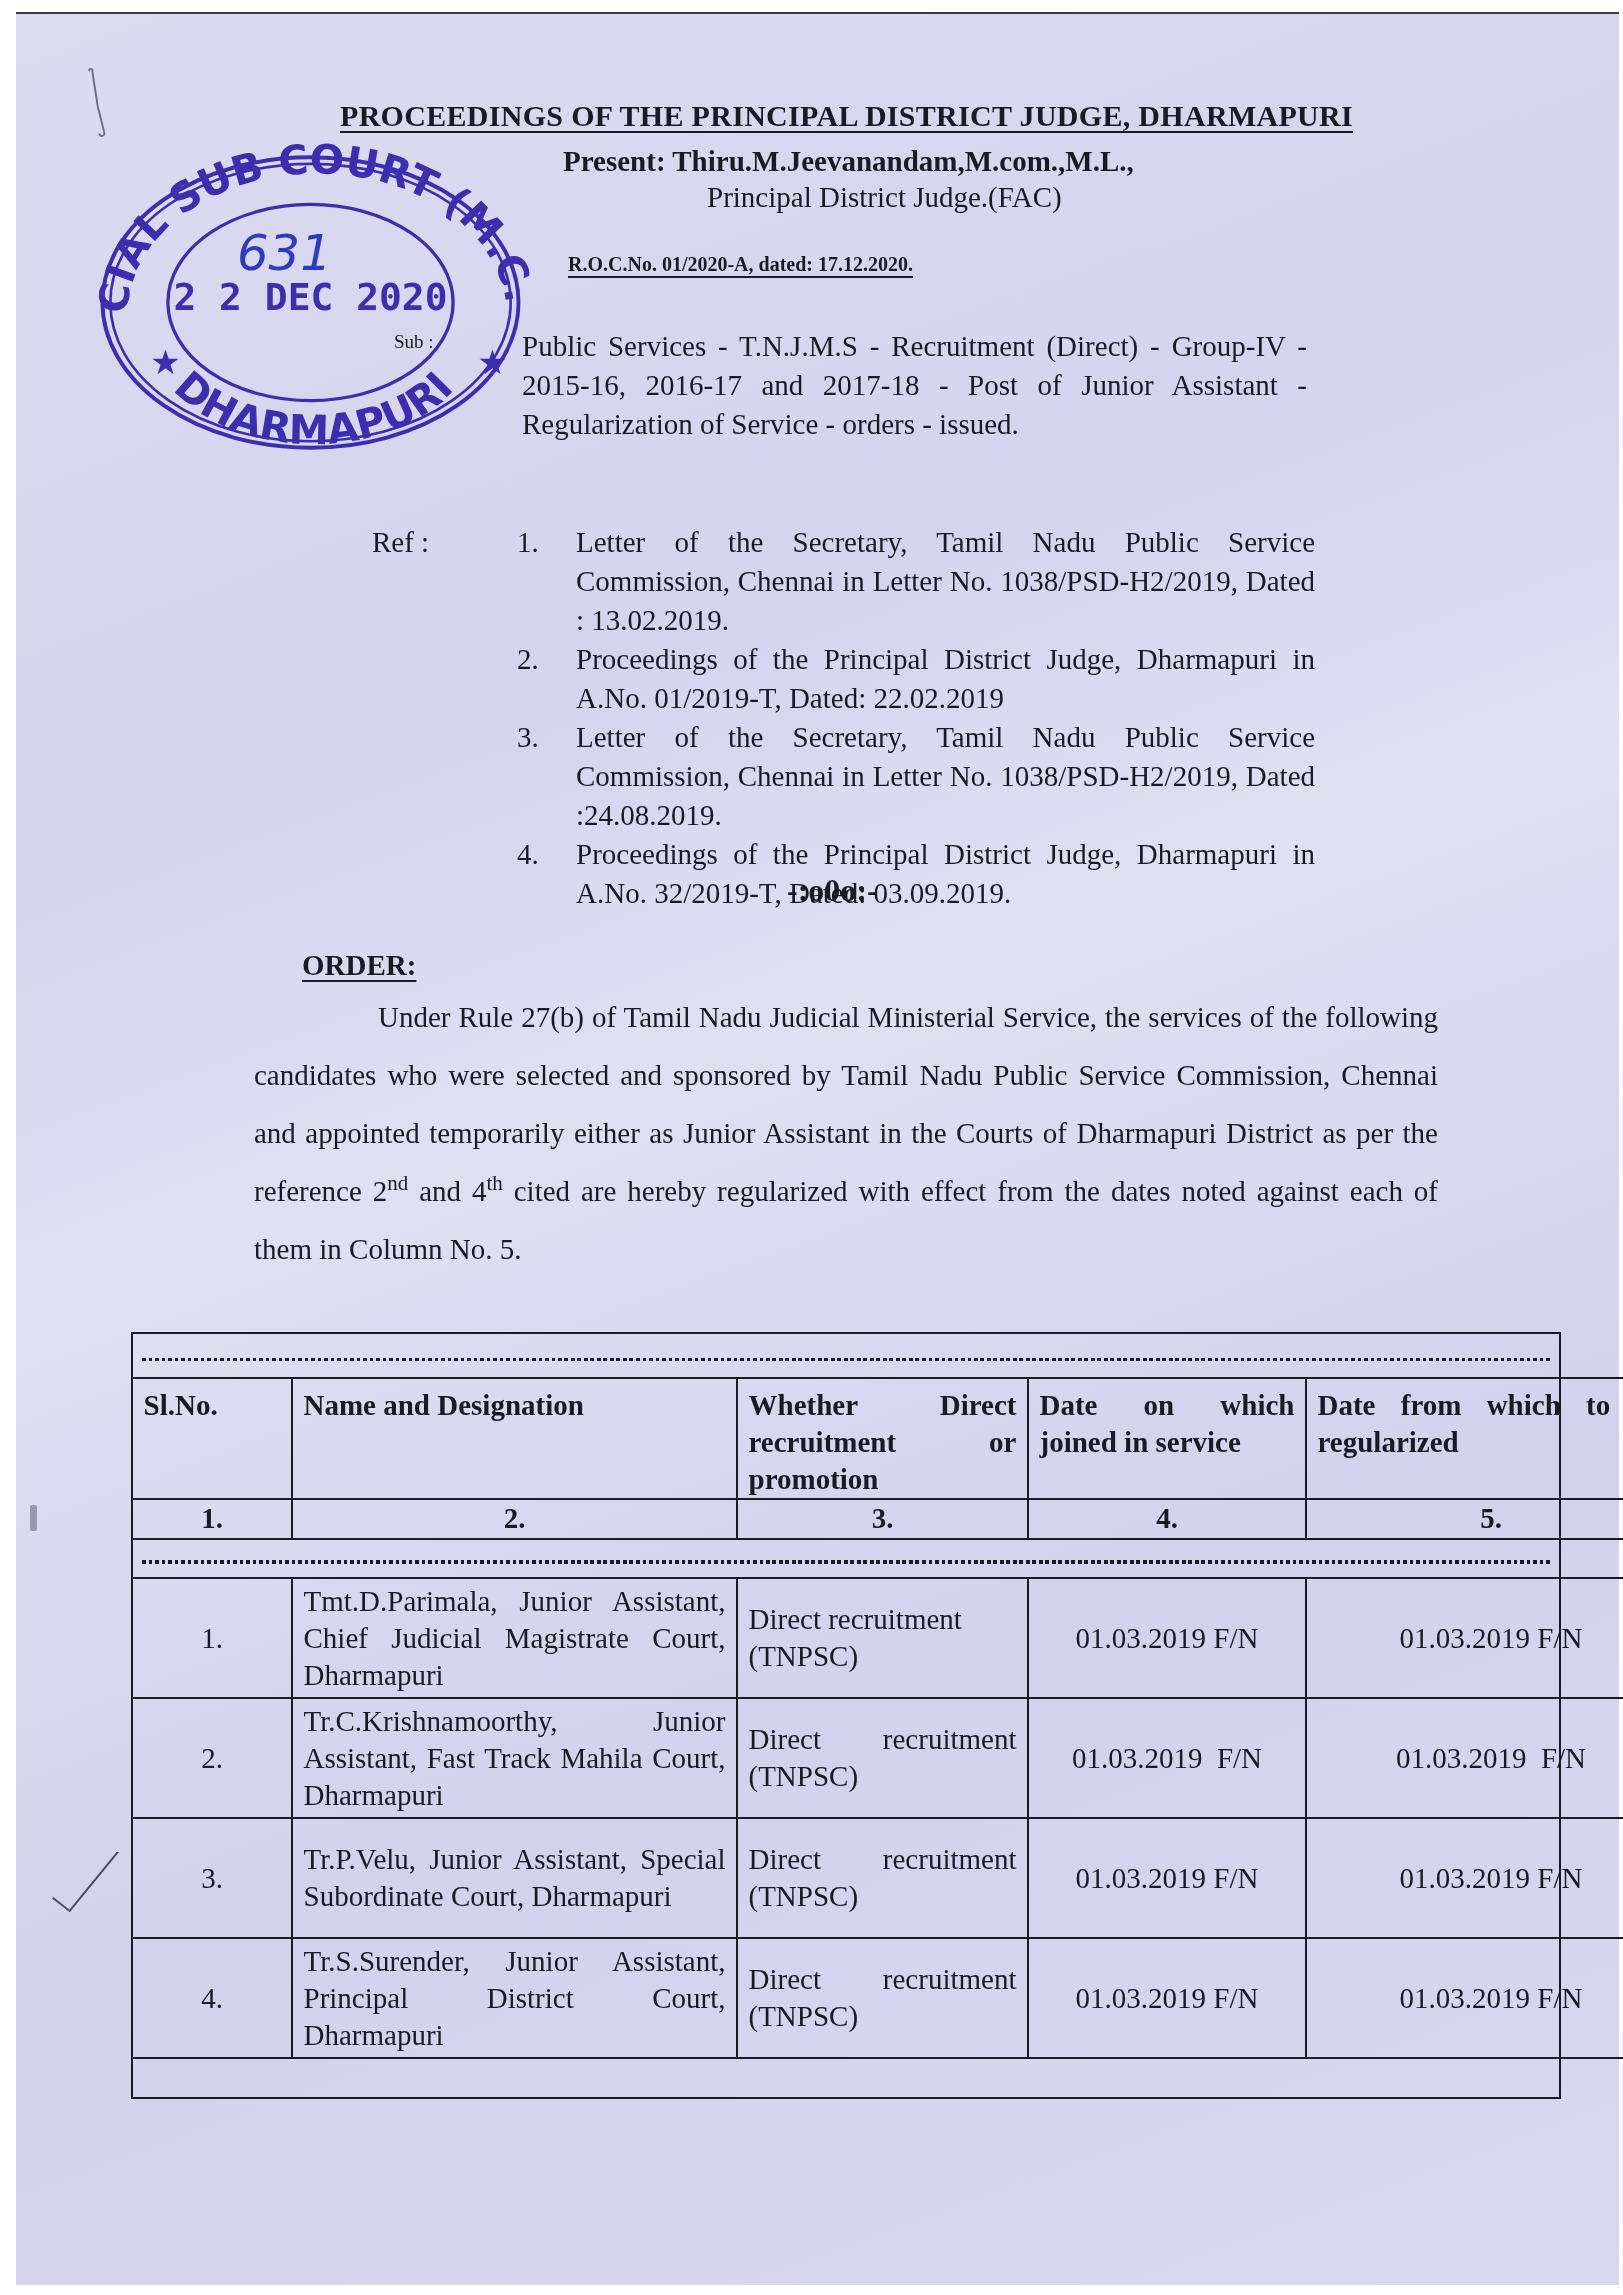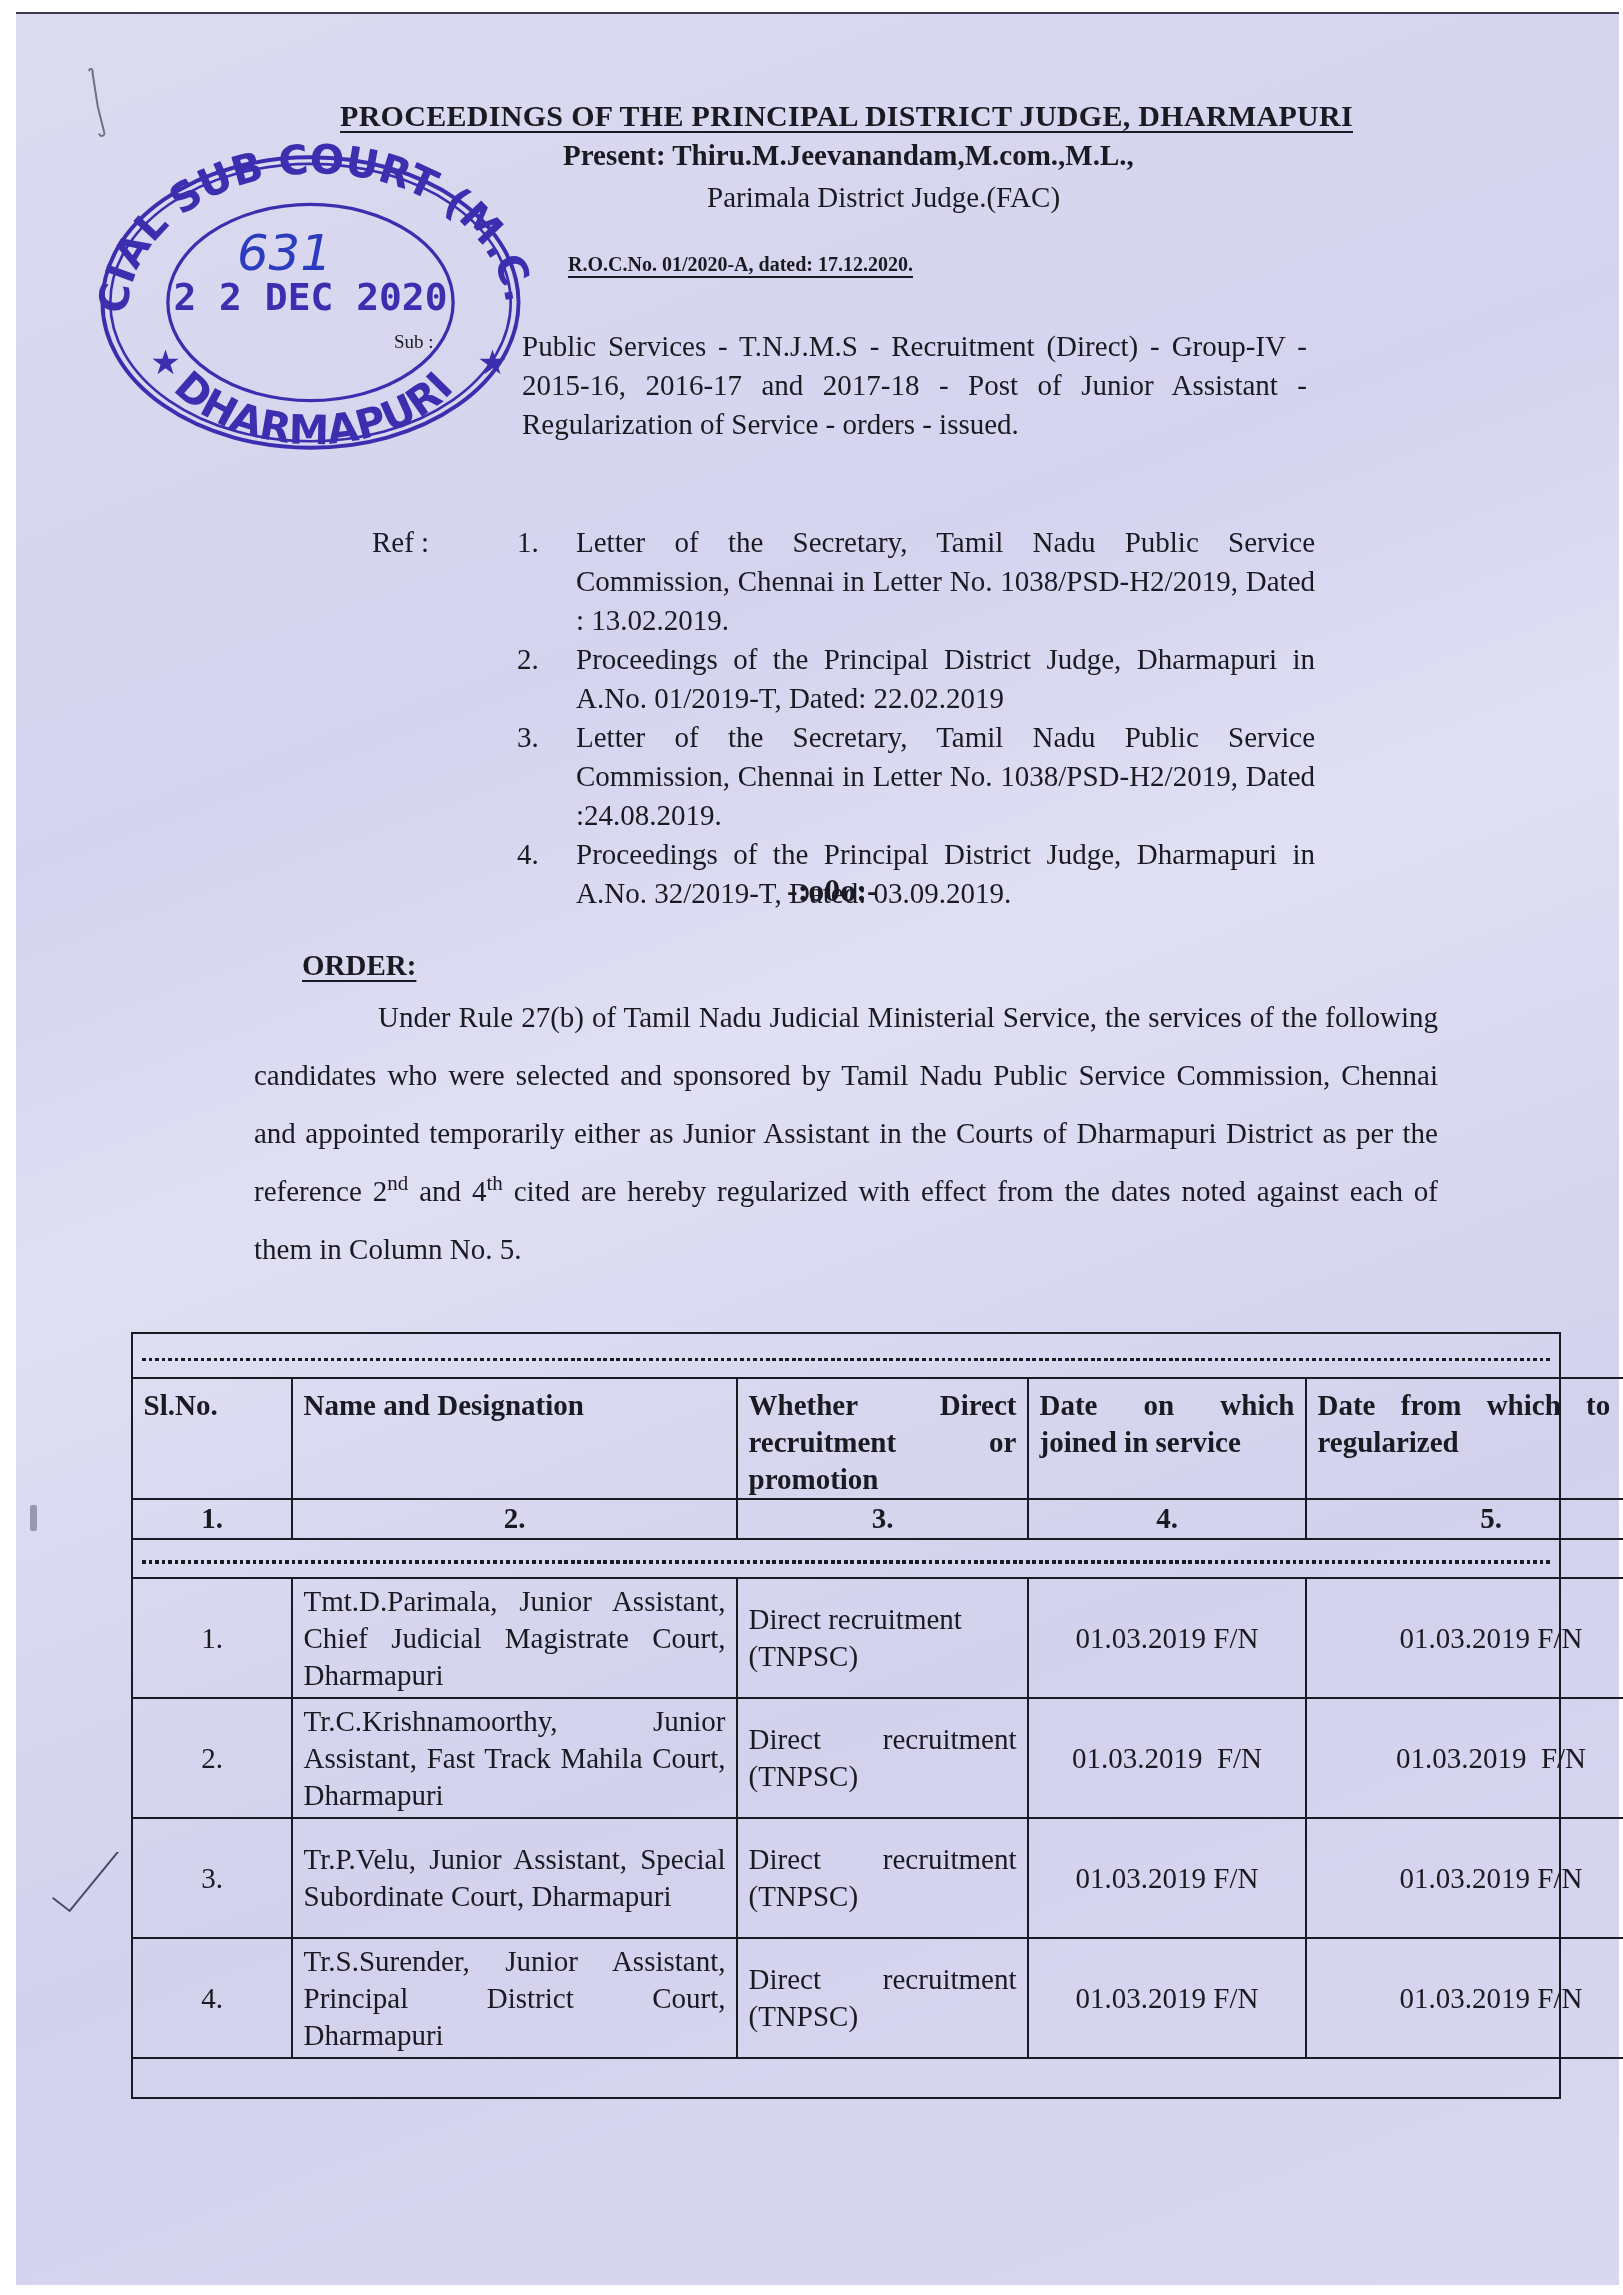--- a/index.html
+++ b/index.html
@@ -15,21 +15,21 @@
     border-top: 2px solid #3a3a55;
   }
   .abs { position: absolute; }
   .staple {
     position: absolute; left: 86px; top: 67px; width: 26px; height: 72px;
   }
   .hdr-title {
     left: 340px; top: 99px; font-size: 30px; font-weight: bold; letter-spacing: 0.3px;
     text-decoration: underline; text-decoration-thickness: 2px; text-underline-offset: 5.2px;
   }
-  .present { left: 563px; top: 139px; font-size: 29px; font-weight: bold; }
+  .present { left: 563px; top: 145px; font-size: 29px; font-weight: bold; }
   .present-role { left: 707px; top: 181px; font-size: 29px; }
   .roc {
     left: 568px; top: 253px; font-size: 20px; font-weight: bold;
     text-decoration: underline; text-decoration-thickness: 2px; text-underline-offset: 5.2px;
   }
   .sub-label { left: 394px; top: 331px; font-size: 19px; }
   .sub-text {
     left: 522px; top: 327px; width: 785px; font-size: 29px; line-height: 39px;
     text-align: justify;
   }
@@ -85,21 +85,21 @@
 <body>
 
 <div class="paper"></div>
 
 <svg class="staple" viewBox="0 0 40 110">
   <path d="M6 6 C2 2, 12 0, 10 8 L18 60 L28 100 C30 106, 22 108, 20 102" fill="none" stroke="#6f6f80" stroke-width="3"></path>
 </svg>
 
 <div class="abs hdr-title">PROCEEDINGS OF THE PRINCIPAL DISTRICT JUDGE, DHARMAPURI</div>
 <div class="abs present">Present:  Thiru.M.Jeevanandam,M.com.,M.L.,</div>
-<div class="abs present-role">Parimala District Judge.(FAC)</div>
+<div class="abs present-role">Principal District Judge.(FAC)</div>
 <div class="abs roc">R.O.C.No. 01/2020-A, dated: 17.12.2020.</div>
 
 <svg class="stamp" viewBox="0 0 680 480">
   <defs>
     <path id="arcTop" d="M60 270 A280 210 0 0 1 640 270"></path>
     <path id="arcBot" d="M100 330 A250 170 0 0 0 590 330"></path>
   </defs>
   <ellipse cx="340" cy="250" rx="318" ry="222" fill="none" stroke="#3b2fb0" stroke-width="6"></ellipse>
   <ellipse cx="340" cy="250" rx="306" ry="212" fill="none" stroke="#3b2fb0" stroke-width="4"></ellipse>
   <ellipse cx="340" cy="250" rx="218" ry="150" fill="none" stroke="#3b2fb0" stroke-width="5"></ellipse>

